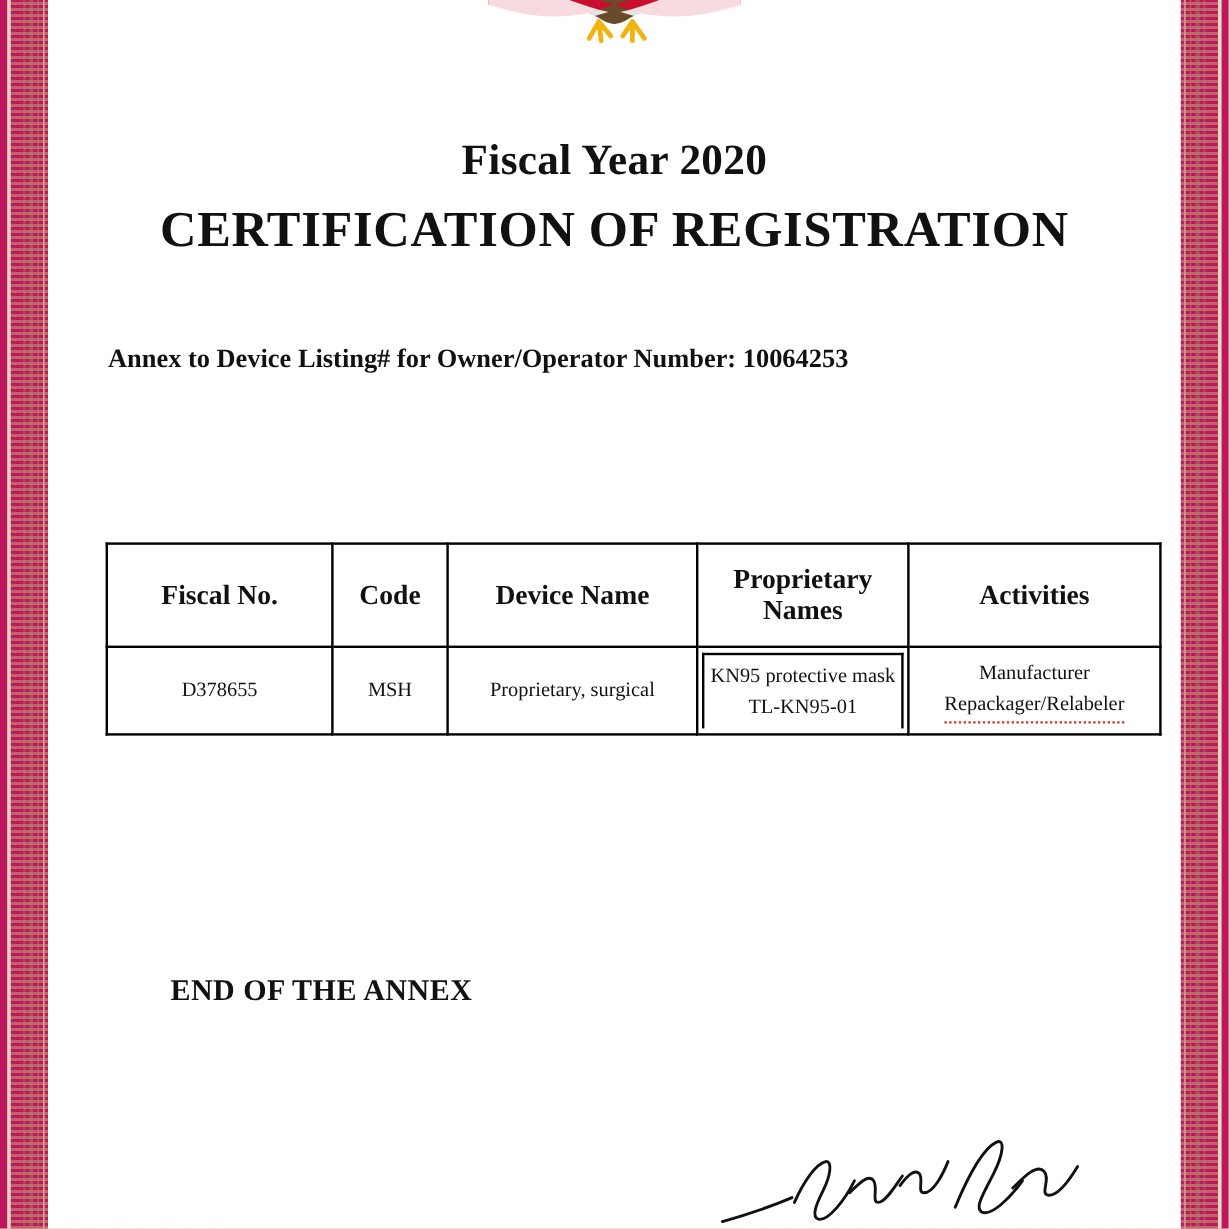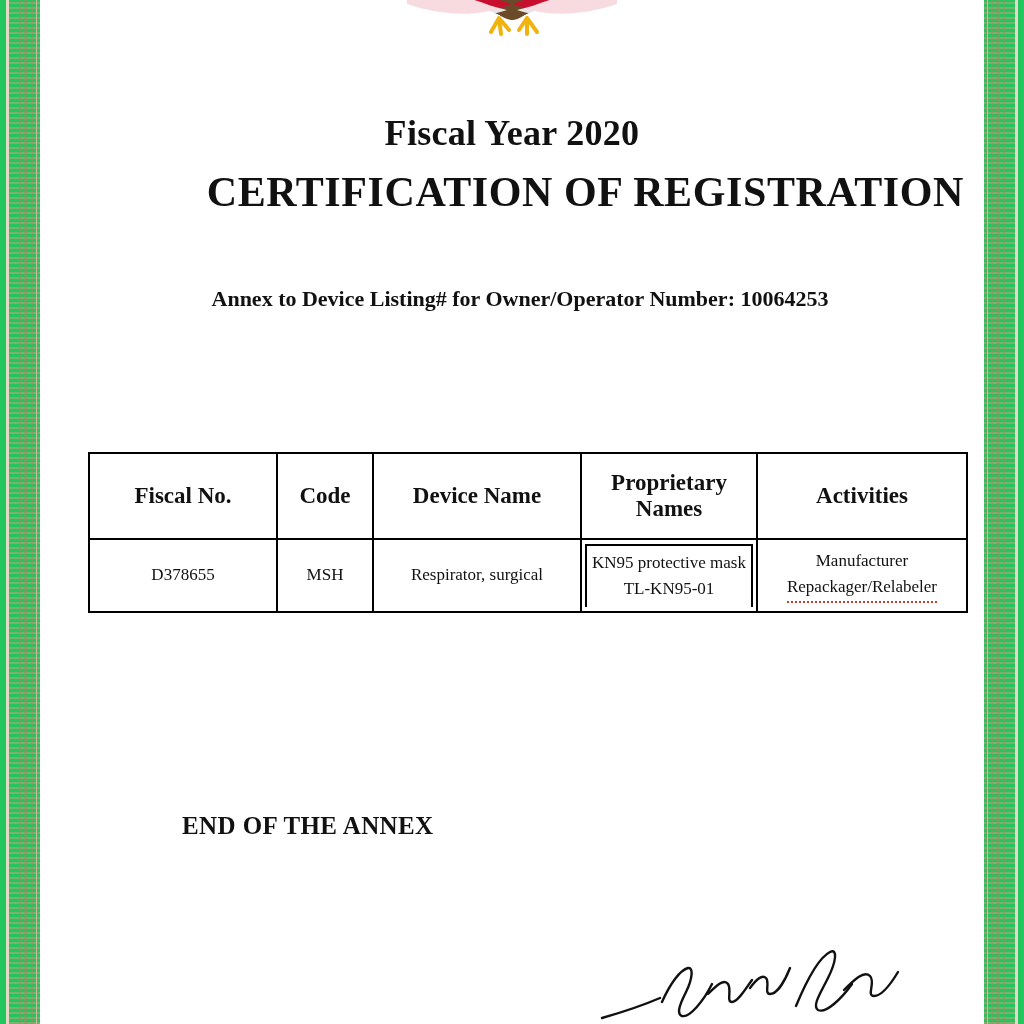--- a/index.html
+++ b/index.html
@@ -13,21 +13,21 @@
     overflow: hidden;
     font-family: "Liberation Serif", serif;
     color: #111111;
   }
 
   
   .page {
     position: relative;
     width: 1024px;
     height: 1024px;
-    background: #22c55e;
+    background: #be185d;
     box-sizing: border-box;
   }
 
   .border-outer {
     position: absolute;
     left: 6px;
     top: -8px;
     width: 1012px;
     height: 1040px;
     box-sizing: border-box;
@@ -106,31 +106,30 @@
     text-align: center;
     font-size: 36px;
     font-weight: bold;
     letter-spacing: 0.3px;
   }
   .cert-title {
     position: absolute;
     top: 168px;
     left: 0;
     width: 100%;
-    text-align: right;
+    text-align: center;
     font-size: 42px;
     font-weight: bold;
     letter-spacing: 0.6px;
   }
   .annex-line {
     position: absolute;
     top: 286px;
     left: 30px;
     width: 860px;
-    text-align: center;
     font-size: 22px;
     font-weight: bold;
   }
 
   
   .table-wrap {
     position: absolute;
     top: 452px;
     left: 28px;
     width: 840px;
@@ -189,21 +188,20 @@
   }
 
   
   .end-annex {
     position: absolute;
     top: 812px;
     left: 82px;
     font-size: 25px;
     font-weight: bold;
     letter-spacing: 0.4px;
-    margin-left: 40px;
   }
 
   .signature {
     position: absolute;
     right: 64px;
     bottom: -6px;
     width: 300px;
     height: 90px;
   }
 </style>
@@ -282,21 +280,21 @@
             <th class="col-code">Code</th>
             <th class="col-device">Device Name</th>
             <th class="col-prop">Proprietary Names</th>
             <th class="col-act">Activities</th>
           </tr>
         </thead>
         <tbody>
           <tr>
             <td class="cell">D378655</td>
             <td class="cell">MSH</td>
-            <td class="cell">Respirator, surgical</td>
+            <td class="cell">Proprietary, surgical</td>
             <td class="nested">
               <table class="prop-inner">
                 <tbody>
                 <tr>
                   <td>KN95 protective mask TL-KN95-01</td>
                 </tr>
               </tbody>
                 </table>
             </td>
             <td class="cell">

